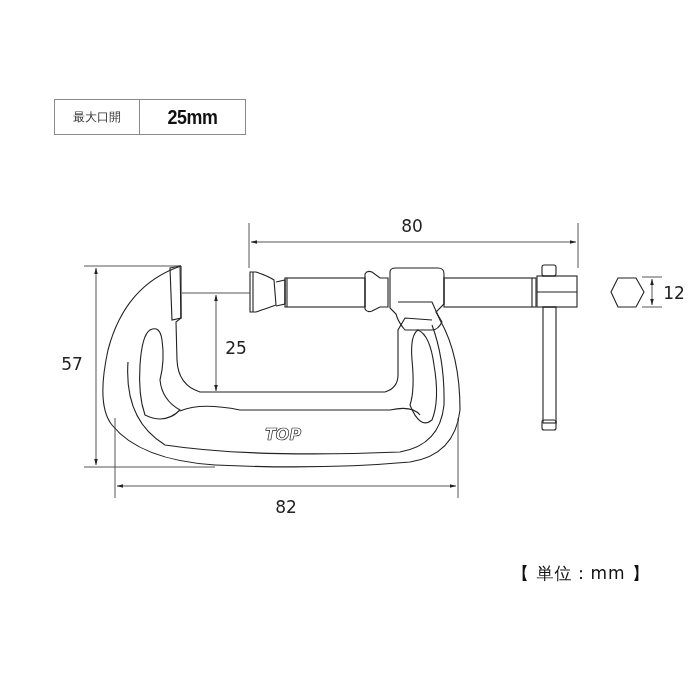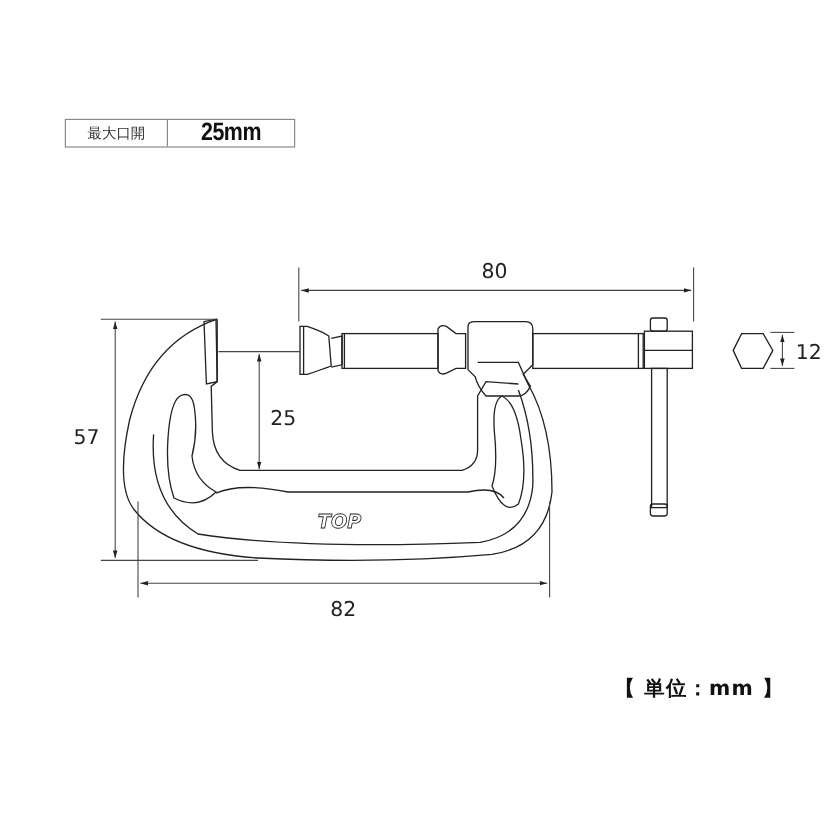--- a/index.html
+++ b/index.html
@@ -1,25 +1,25 @@
 <!DOCTYPE html>
 <html><head>
   <meta charset="utf-8">
   <style>
     html, body { margin: 0; padding: 0; background: #ffffff; }
     body { width: 700px; height: 700px; position: relative; overflow: hidden;
            font-family: "DejaVu Sans", "Liberation Sans", sans-serif; }
-    .spec-table { position: absolute; left: 54px; top: 99px; width: 192px; height: 24px;
+    .spec-table { position: absolute; left: 54px; top: 99px; width: 192px; height: 36px;
                   border: 1px solid #8a8a8a; display: flex; box-sizing: border-box; }
     .spec-label { width: 84px; border-right: 1px solid #8a8a8a; display: flex;
                   align-items: center; justify-content: center; font-size: 12px; color: #333; }
     .spec-value { flex: 1; display: flex; align-items: center; justify-content: center;
                   font-family: "Liberation Sans", sans-serif; font-weight: bold; font-size: 21px;
                   color: #111; letter-spacing: -0.5px; transform: scaleX(0.85); }
-    .unit-note { position: absolute; left: 512px; top: 562px; font-size: 17px; font-weight: bold;
+    .unit-note { position: absolute; left: 512px; top: 562px; font-size: 17px; font-weight: normal;
                  color: #111; letter-spacing: 1px; }
     svg.drawing { position: absolute; left: 0; top: 0; }
     .dim-text { font-family: "DejaVu Sans", sans-serif; font-size: 17px; fill: #222; }
   </style>
 </head>
 <body>
 
 <div class="spec-table">
   <div class="spec-label">最大口開</div>
   <div class="spec-value">25mm</div>

